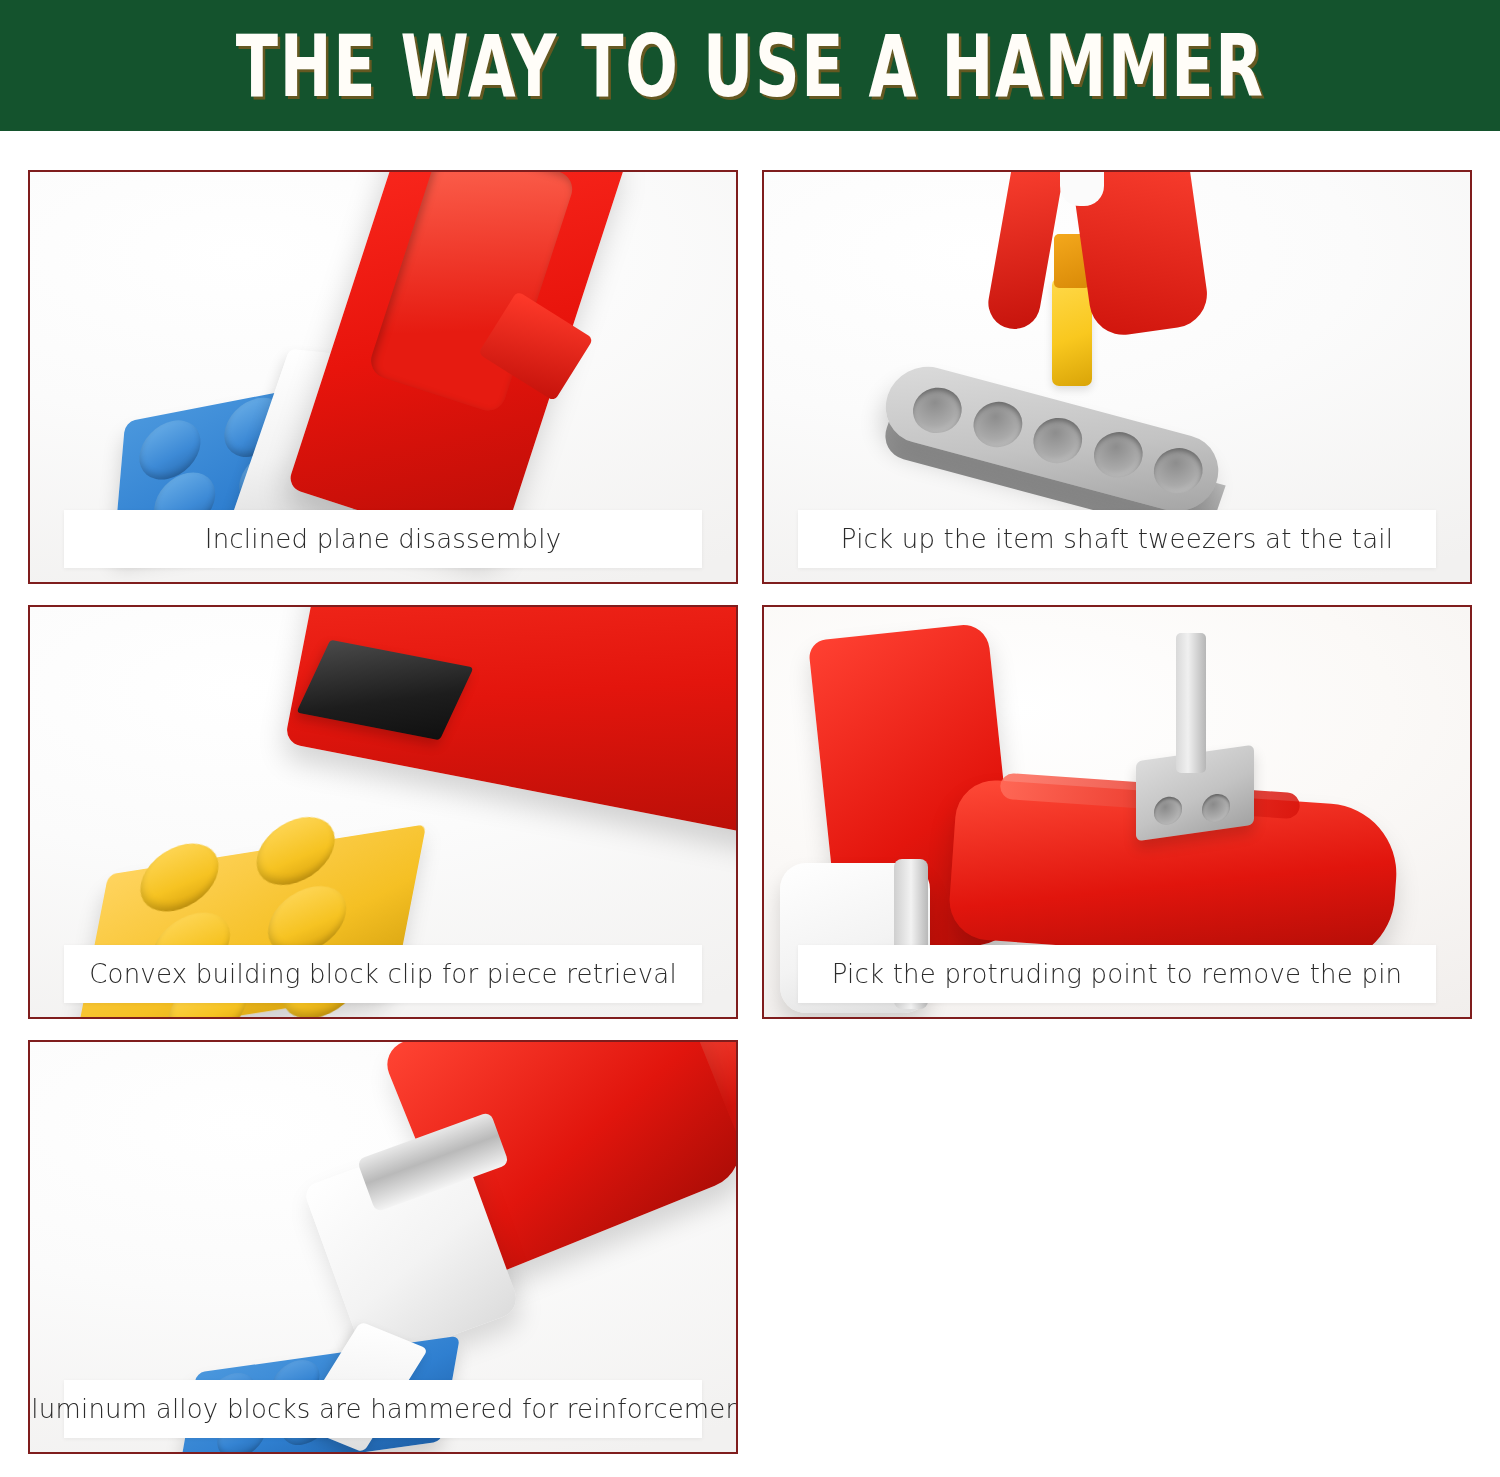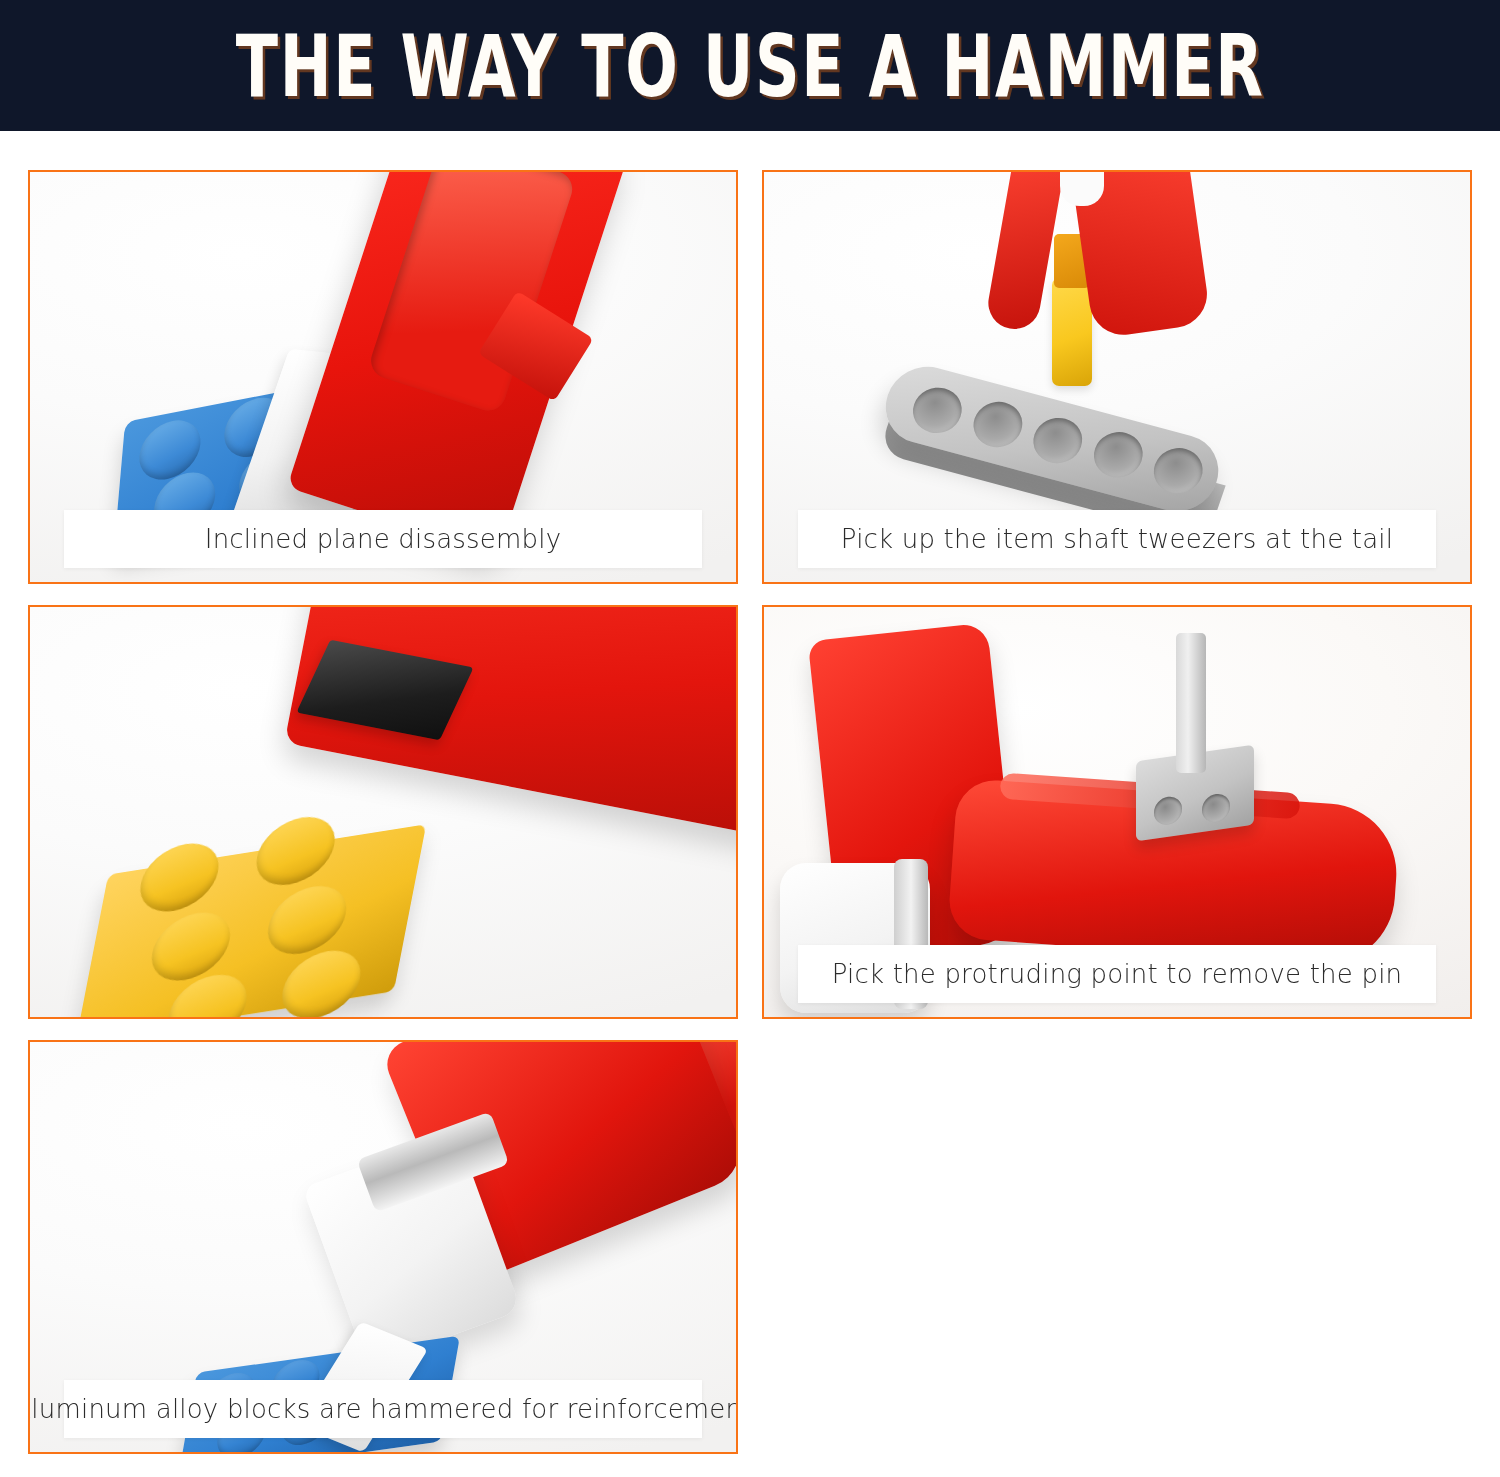--- a/index.html
+++ b/index.html
@@ -9,21 +9,21 @@
     font-family: "Liberation Sans", sans-serif;
     overflow: hidden;
   }
 
   .page { position: relative; width: 1500px; height: 1477px; background:#fff; }
 
   
   .header {
     position: absolute; left: 0; top: 0;
     width: 1500px; height: 131px;
-    background: #0f172a;
+    background: #14532d;
     display: flex; align-items: center; justify-content: center;
   }
   .header-title {
     color: #fffdf8;
     font-family: "DejaVu Sans", sans-serif;
     font-weight: 700;
     font-size: 72px;
     letter-spacing: 2px;
     transform: scaleX(0.86) scaleY(1.18);
     transform-origin: center center;
@@ -38,21 +38,21 @@
     width: 1444px; height: 1284px;
     display: grid;
     grid-template-columns: 710px 710px;
     grid-template-rows: 414px 414px 414px;
     column-gap: 24px;
     row-gap: 21px;
   }
 
   .cell {
     position: relative;
-    border: 2px solid #f97316;
+    border: 2px solid #7f1d1d;
     background: #15803d;
     overflow: hidden;
   }
 
   .photo {
     position: absolute; inset: 0;
     overflow: hidden;
   }
 
   
@@ -461,20 +461,23 @@
         <div class="c3-brick yello blur-soft">
           <div class="c3-stud" style="left:36px;  top:-18px;"></div>
           <div class="c3-stud" style="left:152px; top:-26px;"></div>
           <div class="c3-stud" style="left:62px;  top:52px;"></div>
           <div class="c3-stud" style="left:178px; top:44px;"></div>
           <div class="c3-stud" style="left:92px;  top:116px;"></div>
           <div class="c3-stud" style="left:206px; top:110px;"></div>
         </div>
       </div>
 
+      <div class="caption">
+        <span>Convex building block clip for piece retrieval</span>
+      </div>
     </div>
 
     <div class="cell">
       <div class="photo">
         <div class="bg-studio warm"></div>
 
         <div class="c4-neck"></div>
         <div class="c4-handle"></div>
         <div class="c4-handle-groove"></div>
         <div class="c4-head whi"></div>

